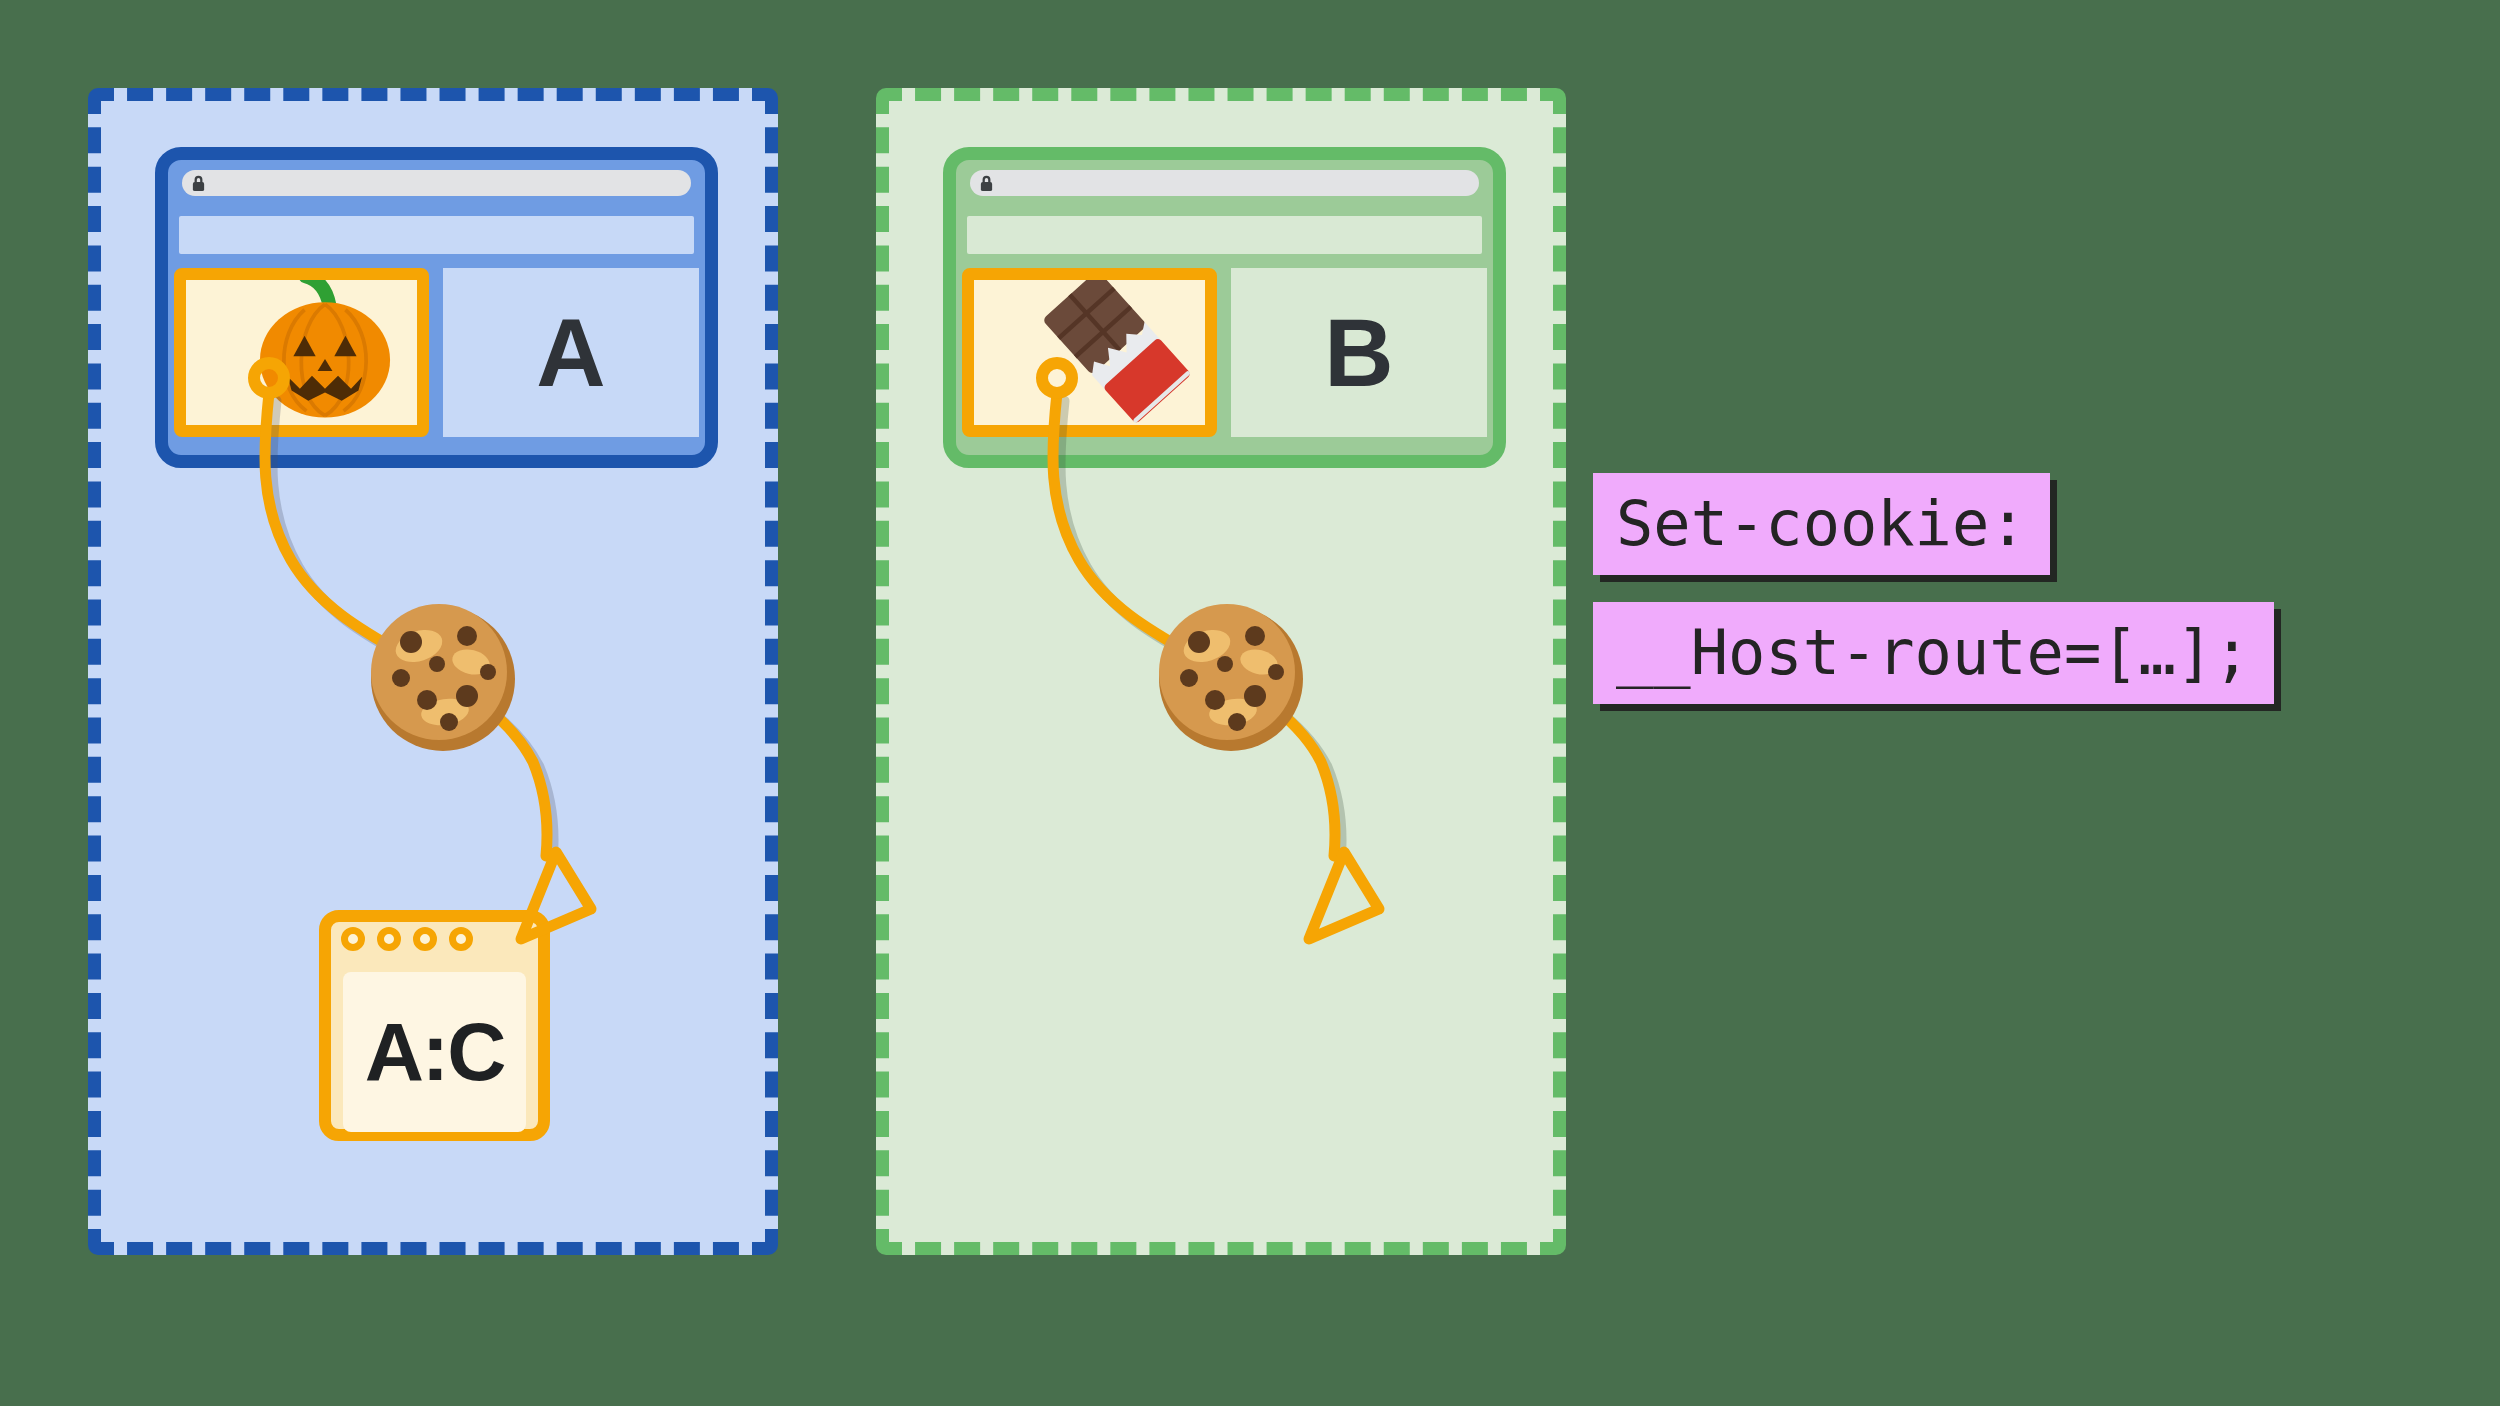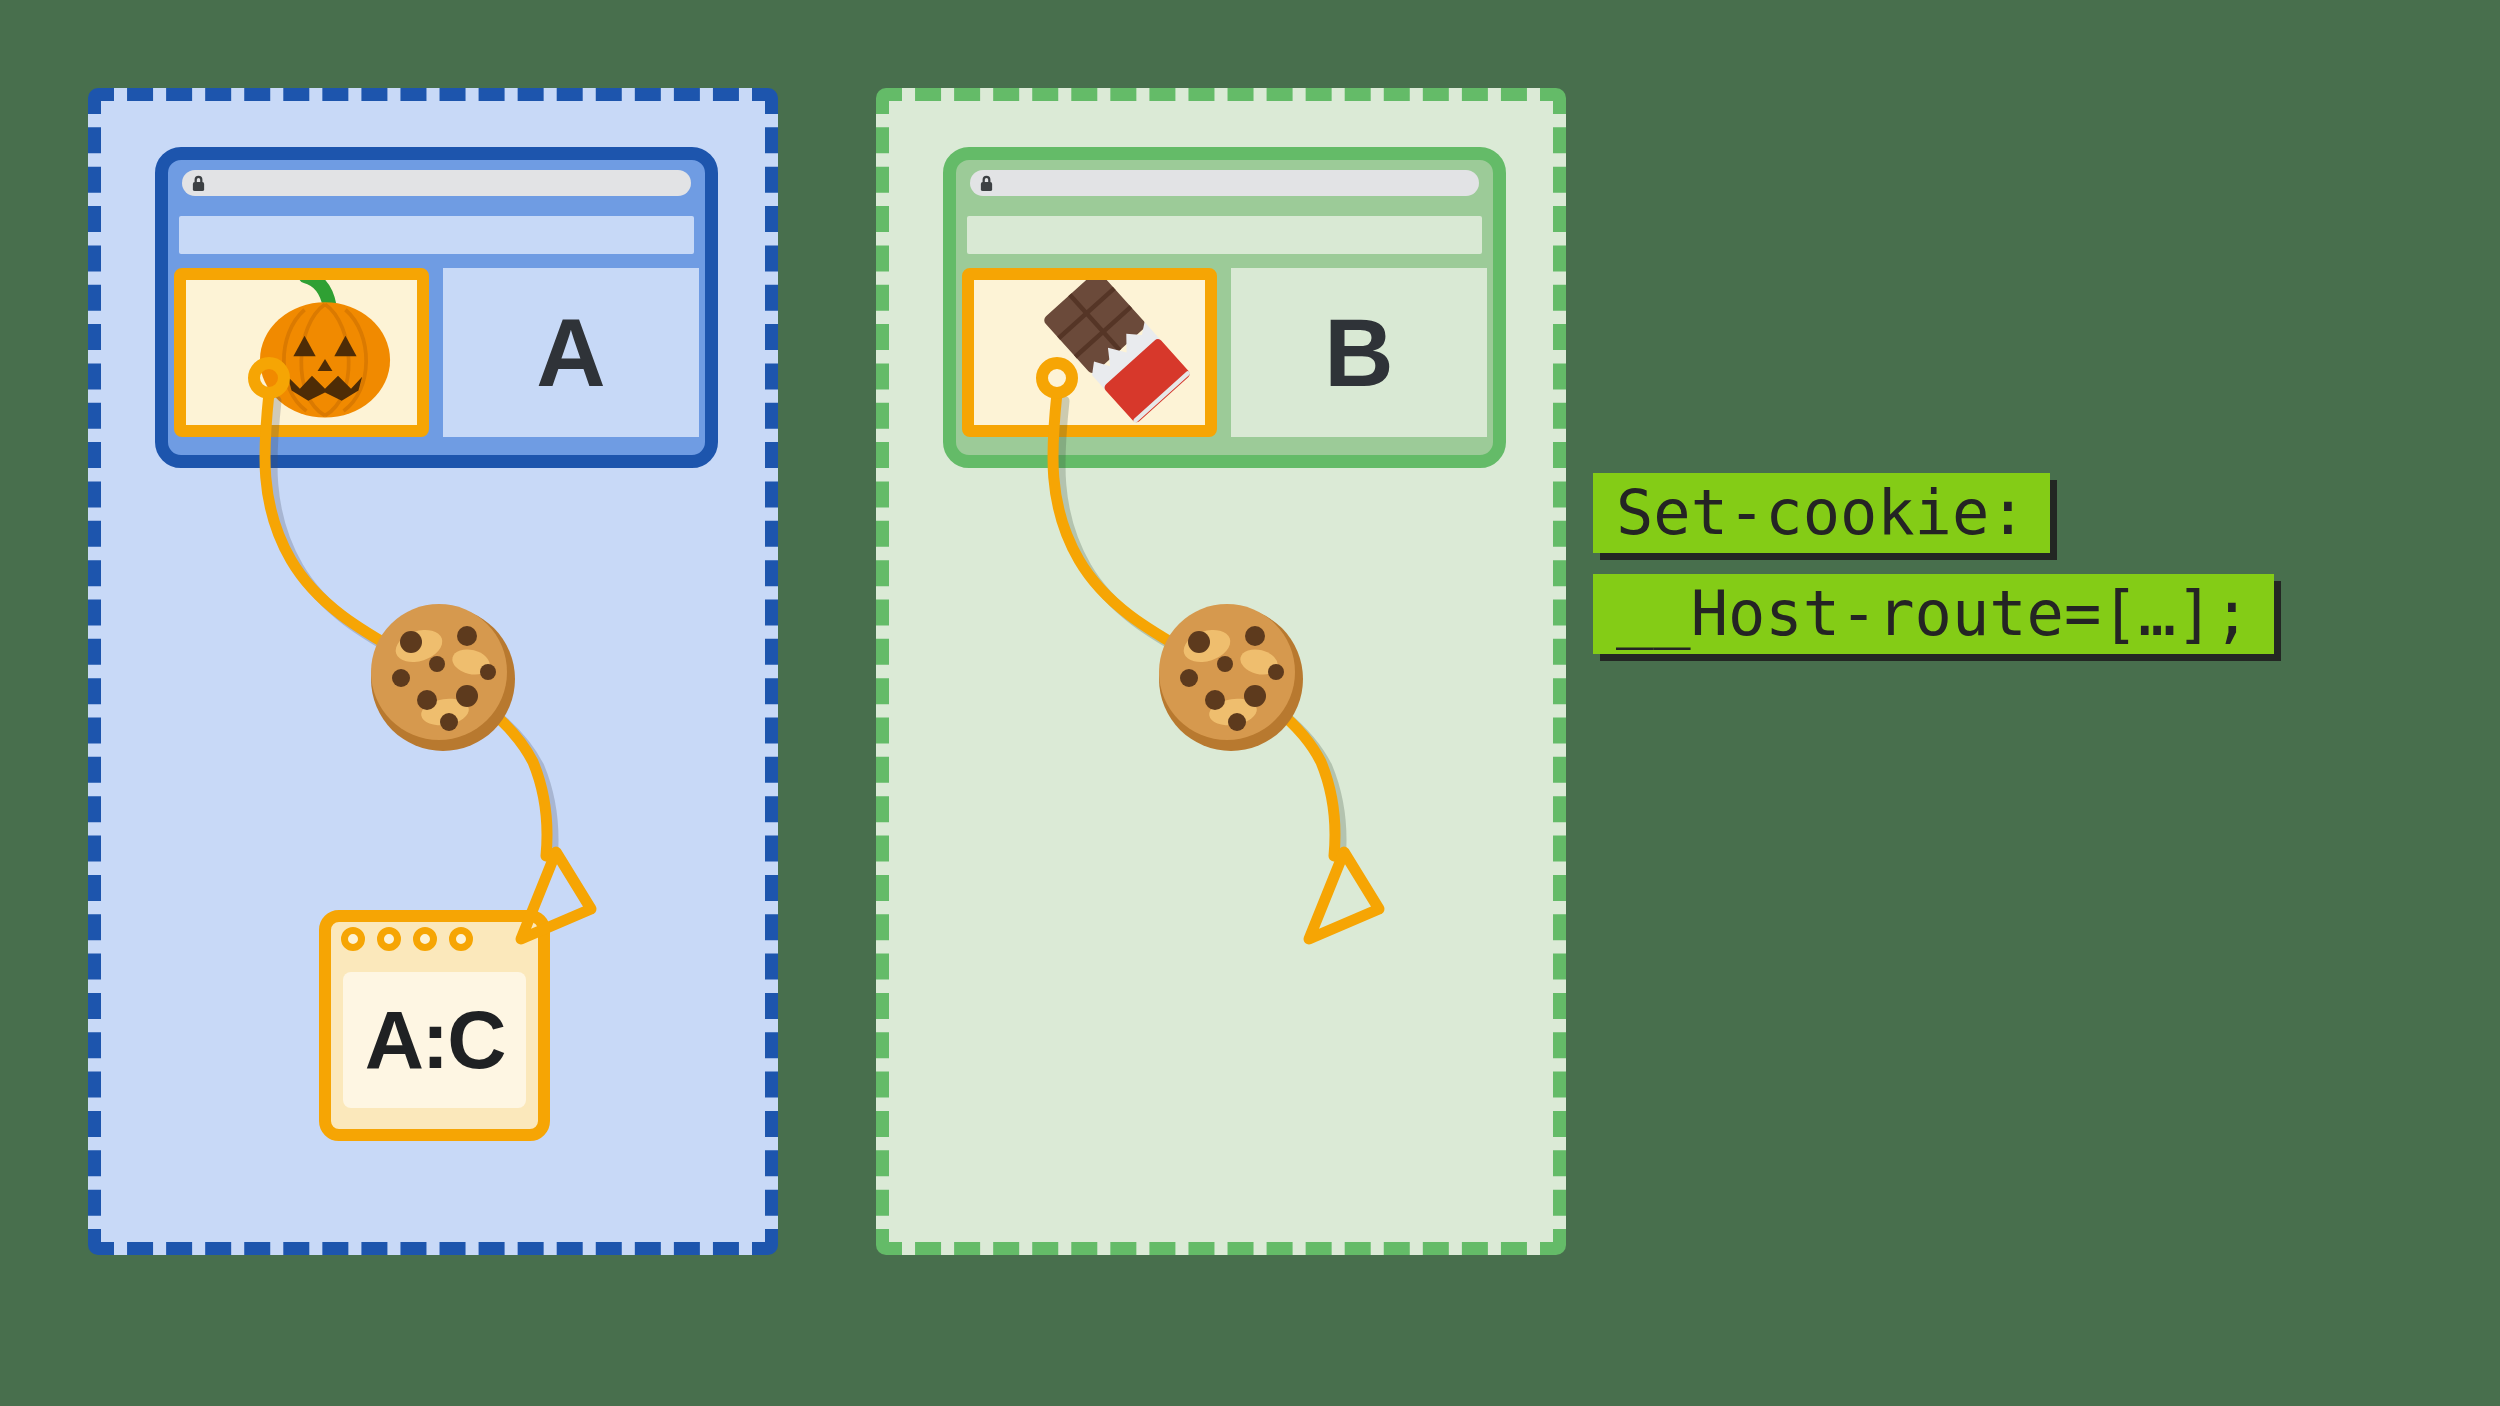--- a/index.html
+++ b/index.html
@@ -93,41 +93,41 @@
   .dots { display: flex; gap: 12px; padding: 5px 0 0 10px; }
   .dot {
     width: 24px; height: 24px;
     border: 7px solid #F6A504;
     border-radius: 50%;
     background: #FDF3D6;
   }
   .storage-inner {
     position: absolute;
     left: 12px; top: 50px;
-    width: 183px; height: 136px;
+    width: 183px; height: 160px;
     background: #FEF6E3;
     border-radius: 8px;
     display: flex; align-items: center; justify-content: center;
   }
   .storage-label {
     font-size: 82px;
     font-weight: bold;
     color: #1F2123;
     letter-spacing: -2px;
   }
 
   
   .code { position: absolute; left: 1593px; top: 473px; }
   .code-line {
     display: table;
     height: 80px;
     line-height: 80px;
-    margin-bottom: 21px;
-    padding: 0 23px;
-    background: #84cc16;
+    margin-bottom: 27px;
+    padding: 11px 23px;
+    background: #f0abfc;
     color: #242424;
     font-family: "DejaVu Sans Mono", "Liberation Mono", monospace;
     font-size: 62px;
     box-shadow: 7px 7px 0 rgba(30,30,30,0.88);
     white-space: pre;
   }
   .code-line.bold { font-weight: bold; }
 
   
   .overlay {

